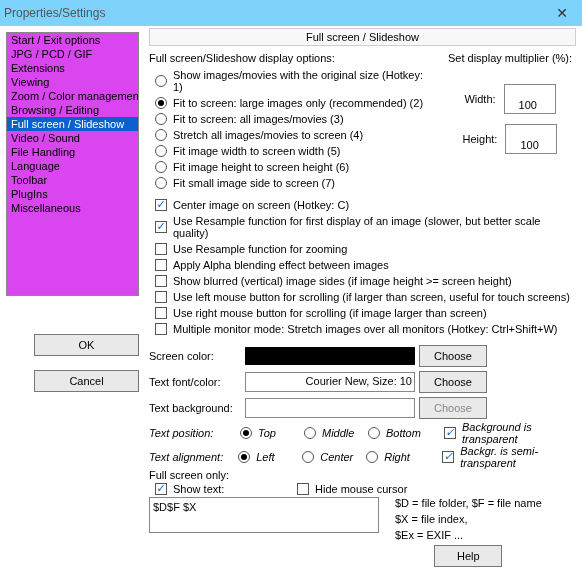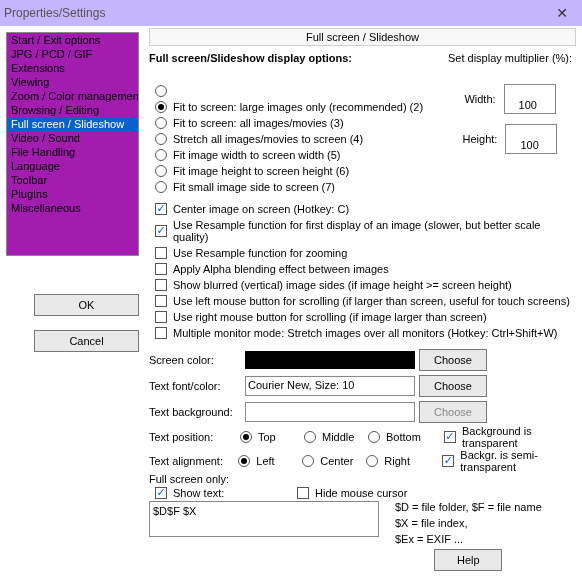--- a/index.html
+++ b/index.html
@@ -1,51 +1,51 @@
 <!DOCTYPE html>
 <html><head>
 <meta charset="utf-8">
 <style>
   * { box-sizing: border-box; }
   body { margin:0; font-family: "Segoe UI", Tahoma, sans-serif; font-size:11px; color:#000; background:#fff; width:582px; height:587px; overflow:hidden; }
-  .titlebar { display:flex; align-items:center; justify-content:space-between; height:26px; padding:0 0 0 4px; background:#c4b5fd; color:#555; }
+  .titlebar { display:flex; align-items:center; justify-content:space-between; height:26px; padding:0 0 0 4px; background:#7dd3fc; color:#555; }
   .titlebar span { font-size:12px; }
   .closebtn { width:40px; height:26px; display:flex; align-items:center; justify-content:center; font-size:14px; color:#333; }
   .body { display:flex; height:561px; }
   .left { width:145px; padding:6px 6px 0 6px; display:flex; flex-direction:column; }
-  .catbox { border:1px solid #888; height:224px; background:#a21caf; overflow:hidden; }
+  .catbox { border:1px solid #888; height:264px; background:#d946ef; overflow:hidden; }
   .catitem { padding:1px 4px; white-space:nowrap; cursor:default; font-size:11px;}
   .catitem.sel { background:#0a61cd; color:#fff; }
   .btncol { display:flex; flex-direction:column; gap:14px; align-items:flex-end; margin-top:38px; }
   .winbtn { width:105px; height:22px; border:1px solid #777; background:#e9e9e9; font-size:11px; display:flex; align-items:center; justify-content:center; }
   .winbtn.small { width:68px; }
   .winbtn.dis { color:#888; }
   .right { flex:1; padding:2px 6px 0 4px; display:flex; flex-direction:column; }
   .headerline { border:1px solid #cfcfcf; background:#f8f8f8; text-align:center; padding:2px 0; margin-bottom:6px; }
   .toprow { display:flex; }
   .opts { flex:1; }
-  .optlabel { margin-bottom:19px;font-weight:bold; }
+  .optlabel { margin-bottom:3px; }
   .radioRow, .chkRow { display:flex; align-items:center; gap:6px; padding:2px 0 2px 6px; }
   .radio { width:12px; height:12px; border:1px solid #555; border-radius:50%; display:flex; align-items:center; justify-content:center; flex:0 0 12px;}
   .radio.sel::after { content:""; width:6px; height:6px; background:#000; border-radius:50%; display:block; }
   .chk { width:12px; height:12px; border:1px solid #555; display:flex; align-items:center; justify-content:center; color:#0a61cd; font-size:11px; line-height:1; flex:0 0 12px;}
   .chk.sel::after { content:"✓"; position:relative; top:-1px; }
   .mult { width:142px; border-left:0; padding-left:10px; }
   .mult .lbl { text-align:center; margin-bottom:20px; }
   .mrow { display:flex; align-items:center; gap:8px; margin-bottom:10px; justify-content:center; }
   .numbox { width:52px; height:20px; border:1px solid #888; padding:14px; text-align:left; }
   .section { margin-top:6px; }
   .row3 { display:flex; align-items:center; gap:4px; padding:2px 0; }
   .row3 .lab { width:92px; }
   .swatch { width:170px; height:18px; background:#000; }
-  .fontfld { flex:0 0 170px; height:20px; border:1px solid #888; text-align:left; padding:2px; }
+  .fontfld { flex:0 0 170px; height:20px; border:1px solid #888; text-align:right; padding:2px; }
   .choose { width:70px; }
   .radiogrp { display:flex; align-items:center; gap:4px; }
   .radiogrp .radioRow { padding:0; }
-  .rgrow { display:flex; align-items:center; gap:8px; }
+  .rgrow { display:flex; align-items:center; gap:8px;font-style:italic; }
   .rgrow .lab { width:92px; }
   .rgtrail { margin-left:8px; display:flex; align-items:center; gap:6px; }
   .textarea { border:1px solid #888; height:36px; padding:3px; width:230px; resize:none; font-family:inherit; font-size:11px; }
   .legend { font-size:11px; white-space:nowrap; }
   .bottom { display:flex; gap:16px; align-items:flex-start; }
   .helpwrap { display:flex; flex-direction:column; gap:4px; }
 </style>
 </head>
 <body>
 
@@ -78,20 +78,21 @@
   </div>
 
   <div class="right">
     <div class="headerline">Full screen / Slideshow</div>
 
     <div class="toprow">
       <div class="opts">
         <div class="optlabel">Full screen/Slideshow display options:</div>
         <div class="radioRow">
             <div class="radio"></div>
+            <span>Show images/movies with the original size (Hotkey: 1)</span>
           </div>
         <div class="radioRow">
             <div class="radio sel"></div>
             <span>Fit to screen: large images only (recommended) (2)</span>
           </div>
         <div class="radioRow">
             <div class="radio"></div>
             <span>Fit to screen: all images/movies (3)</span>
           </div>
         <div class="radioRow">

